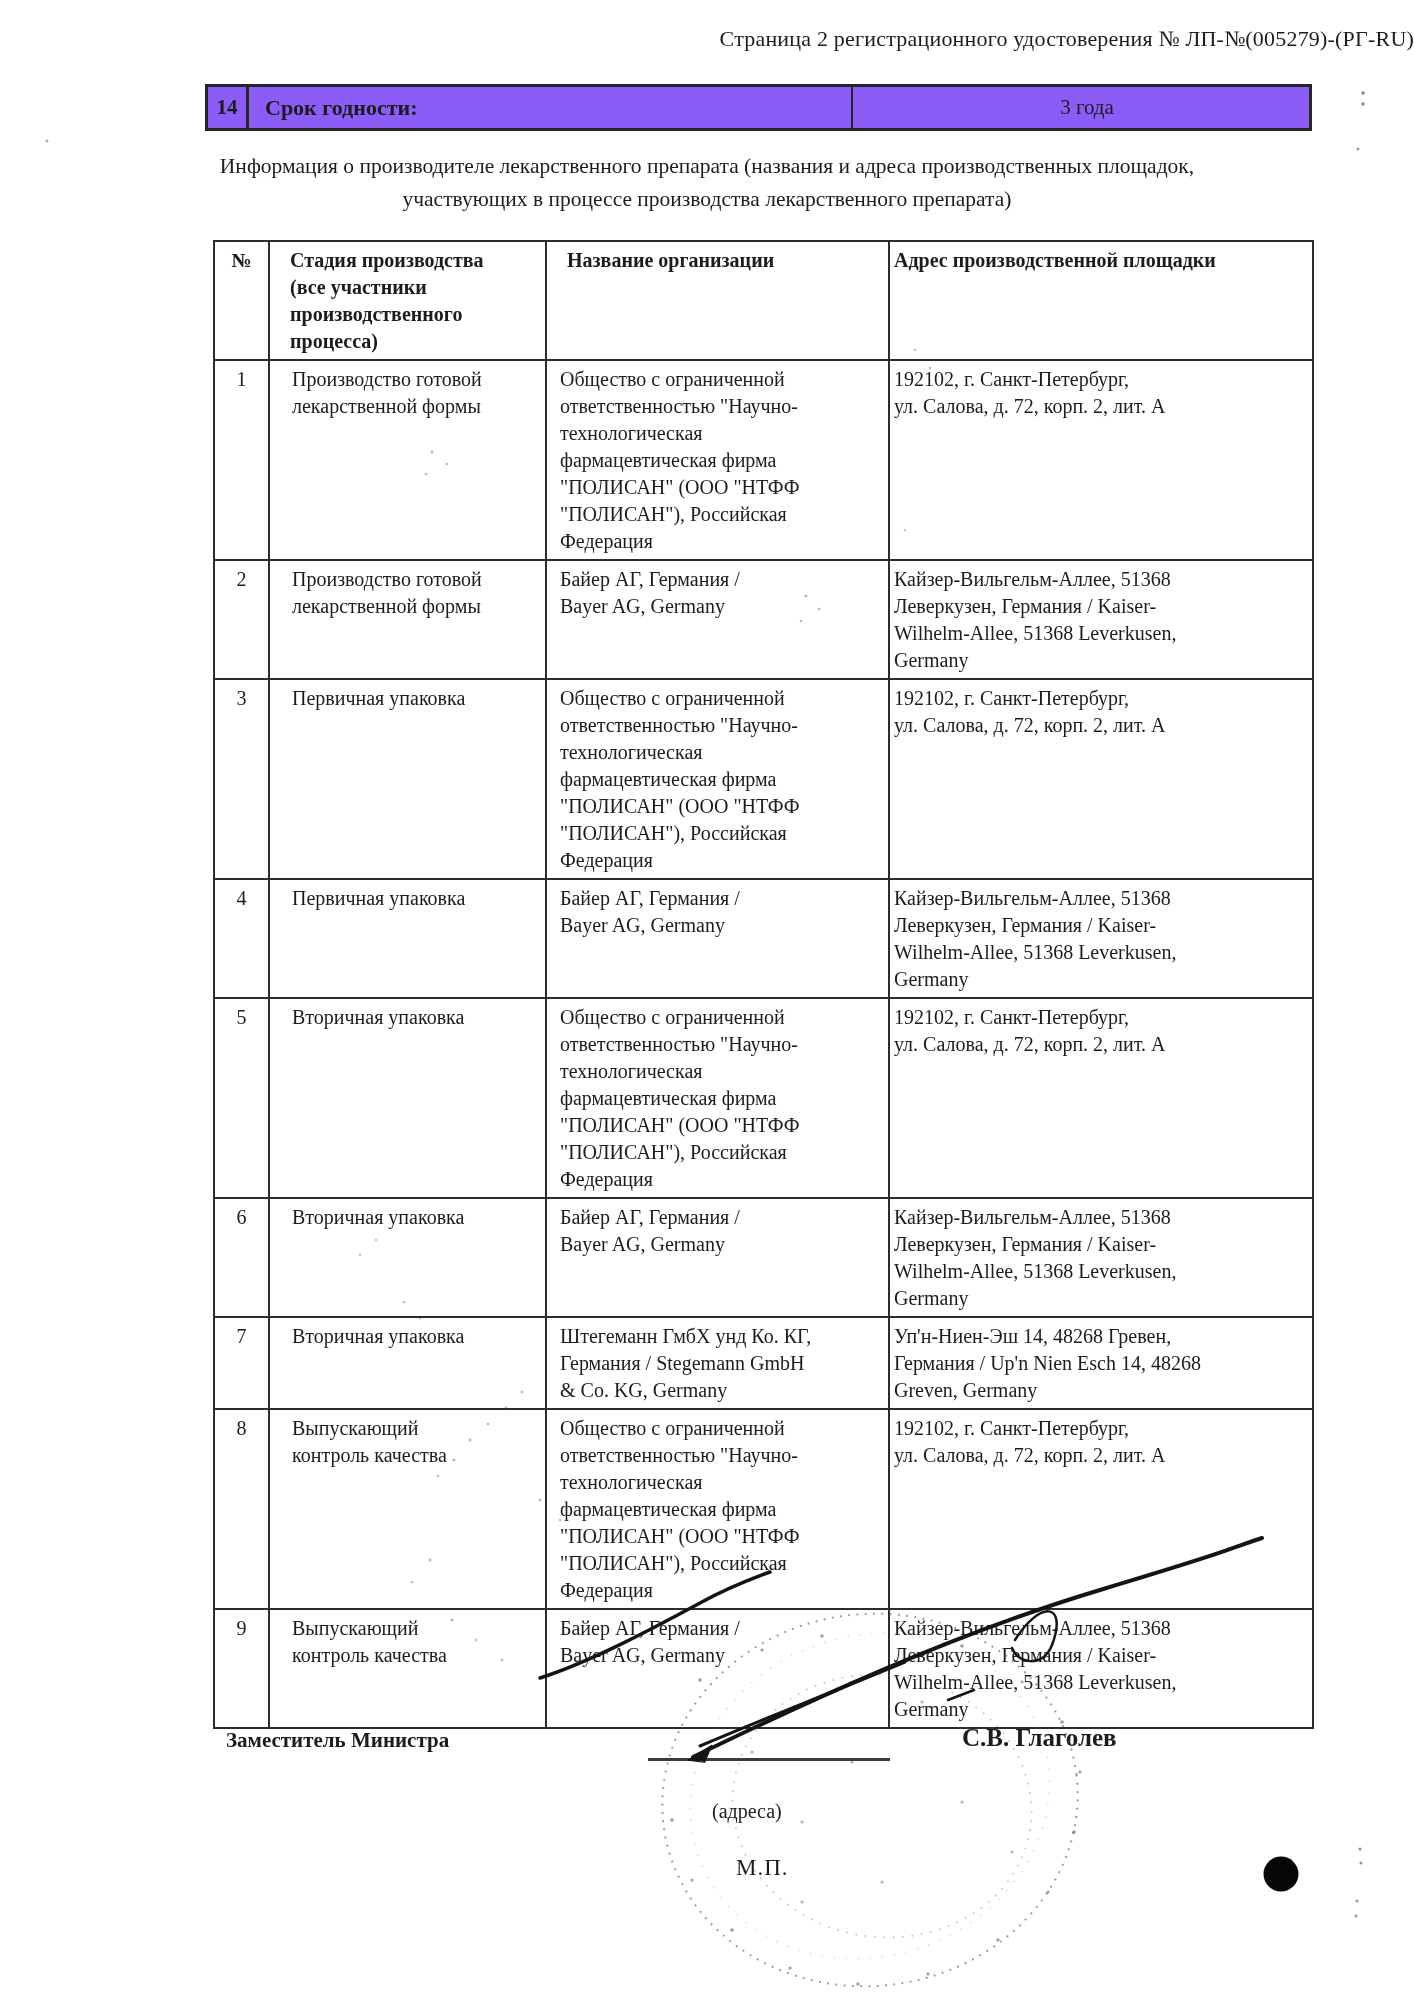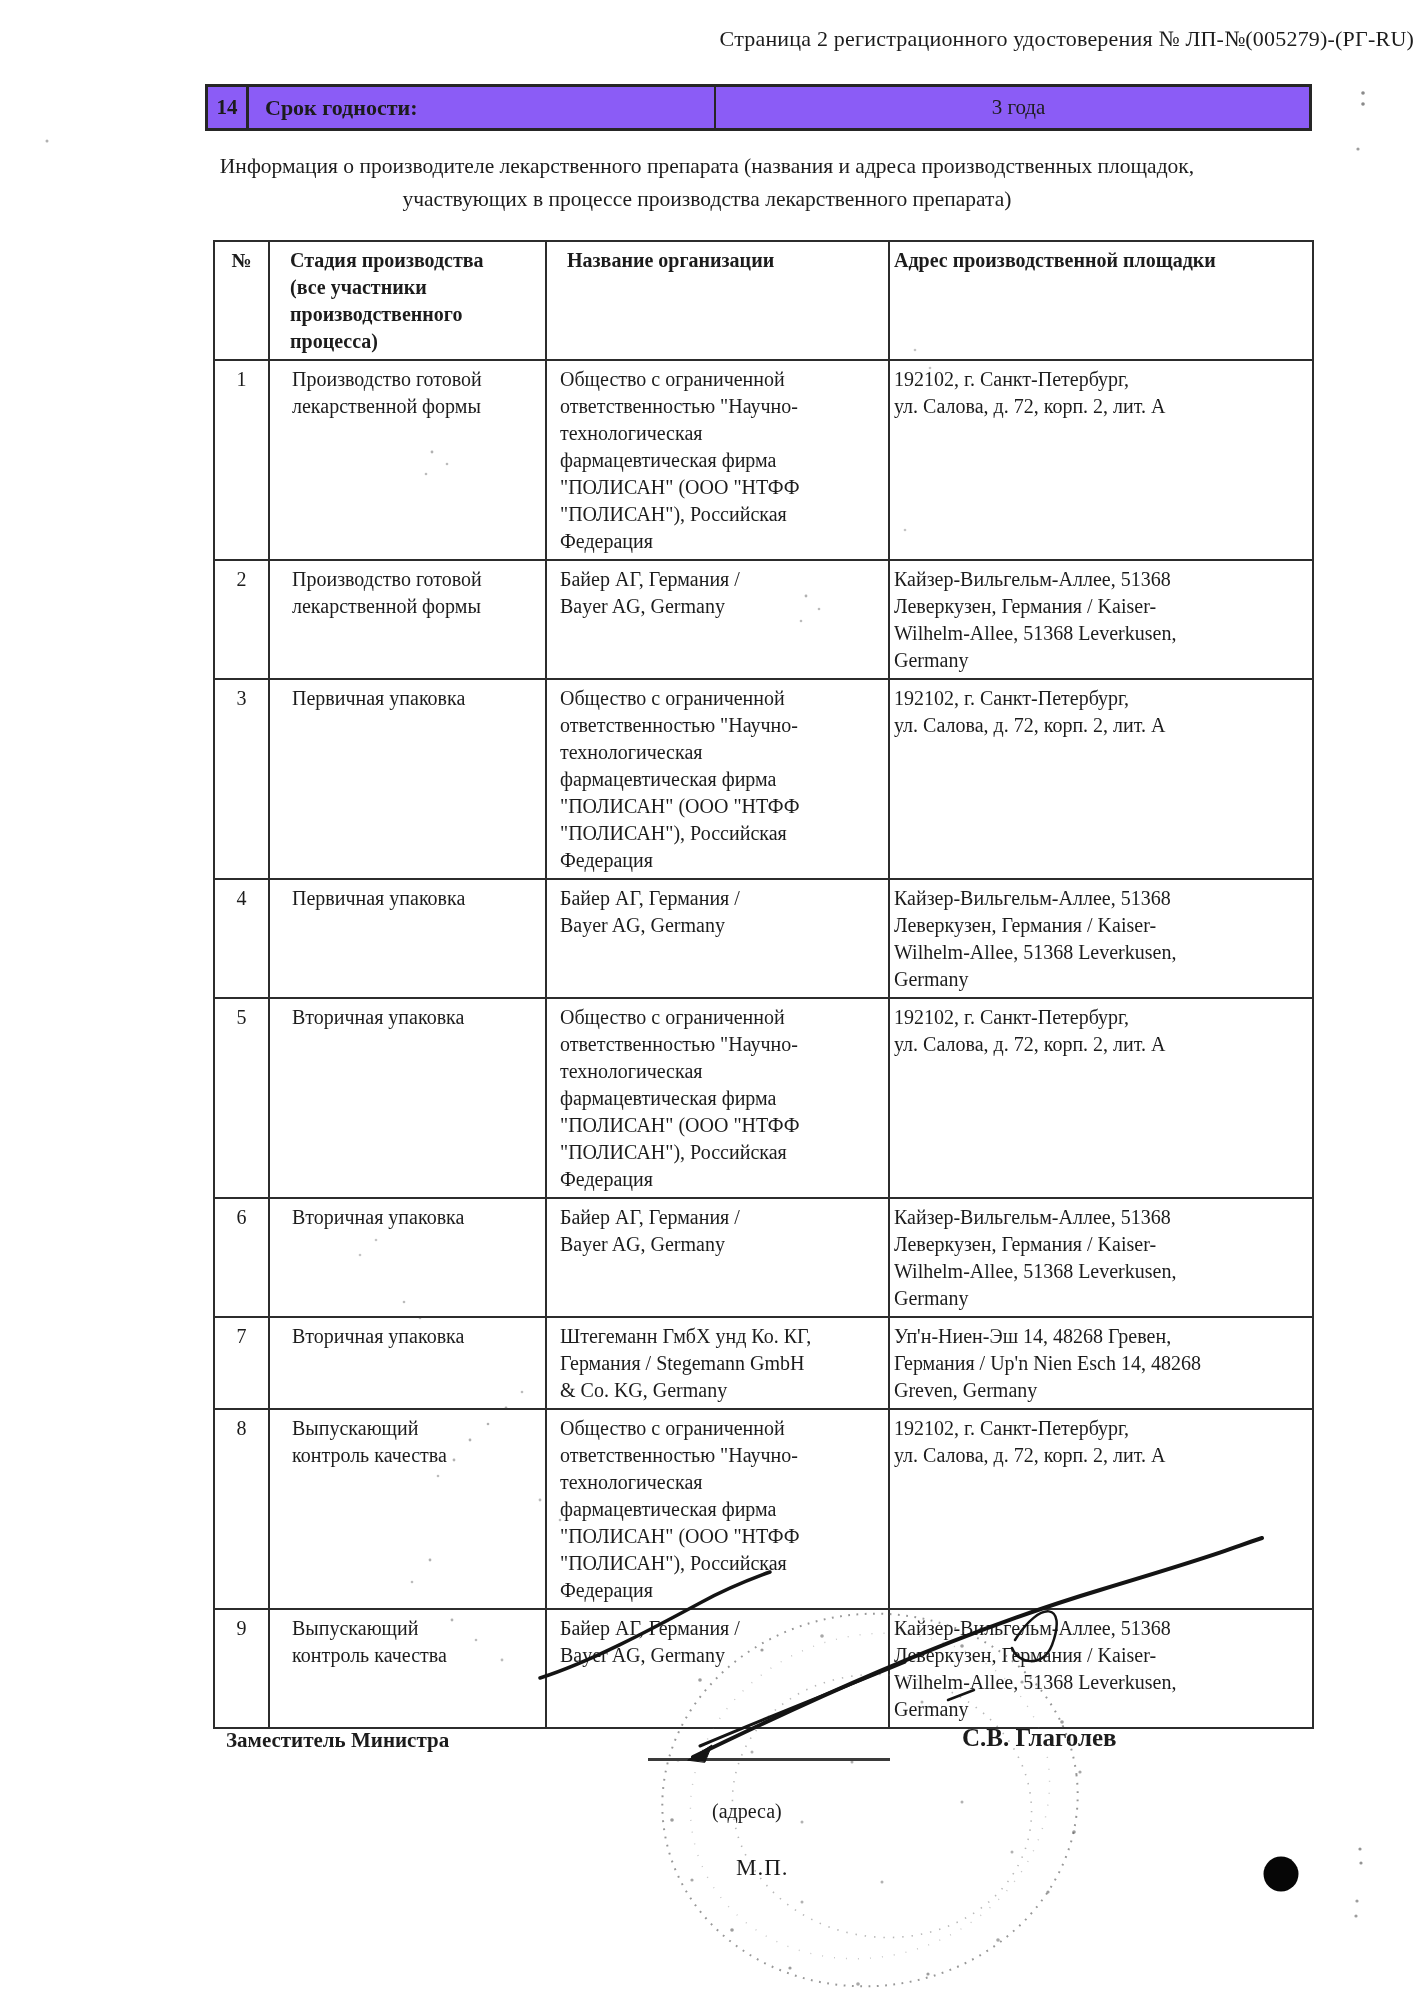--- a/index.html
+++ b/index.html
@@ -16,21 +16,21 @@
   .shelf{
     position:absolute;left:205px;top:84px;width:1107px;height:47px;
     display:flex;border:3px solid #262626;box-sizing:border-box;background:#8b5cf6;
   }
   .shelf-num{
     width:41px;border-right:3px solid #262626;box-sizing:border-box;
     display:flex;align-items:center;justify-content:center;
     font-weight:bold;font-size:21px;
   }
   .shelf-label{
-    width:467px;border-right:2px solid #262626;box-sizing:border-box;
+    width:604px;border-right:2px solid #262626;box-sizing:border-box;
     display:flex;align-items:center;padding-left:16px;
     font-weight:bold;font-size:22px;
   }
   .shelf-value{
     flex:1;display:flex;align-items:center;justify-content:center;font-size:21px;margin-left:12px;
   }
   
   .intro{
     position:absolute;left:127px;top:150px;width:1160px;text-align:center;
     font-size:21.5px;line-height:33px;white-space:pre-line;

